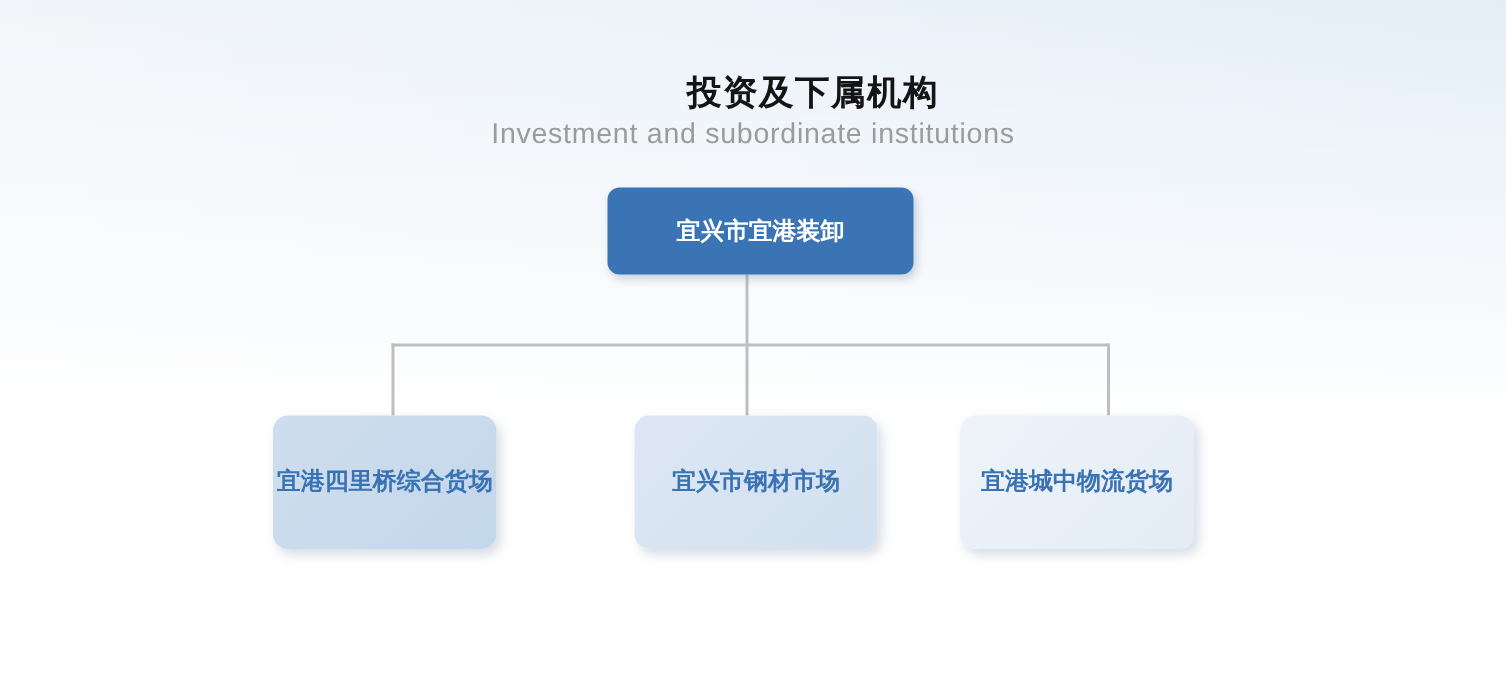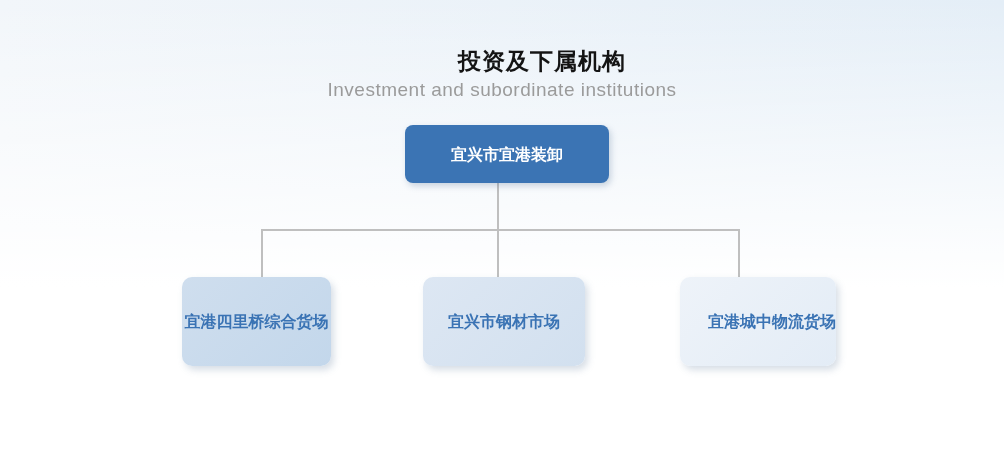--- a/index.html
+++ b/index.html
@@ -35,21 +35,21 @@
   .child-box {
     position:absolute; top:277px; height:89px;
     border-radius:10px;
     display:flex; flex-direction:row; align-items:center; justify-content:center;
     font-size:16px; font-weight:bold; line-height:28px;
     text-align:center;
     box-shadow:3px 4px 7px rgba(110,135,165,0.28);
   }
   .child-box.c0 { left:182px; width:149px; }
   .child-box.c1 { left:423px; width:162px; }
-  .child-box.c2 { left:680px; width:156px;justify-content:flex-end; }
+  .child-box.c2 { left:640px; width:156px; }
   .connector { position:absolute; background:#bfbfbf; }
   .conn-v-root { left:497px; top:183px; width:2px; height:48px; }
   .conn-h      { left:261px; top:229px; width:479px; height:2px; }
   .conn-d0     { left:261px; top:229px; width:2px; height:48px; }
   .conn-d1     { left:497px; top:229px; width:2px; height:48px; }
   .conn-d2     { left:738px; top:229px; width:2px; height:48px; }
   .box-line { display:block; }
 </style>
 </head>
 <body>

